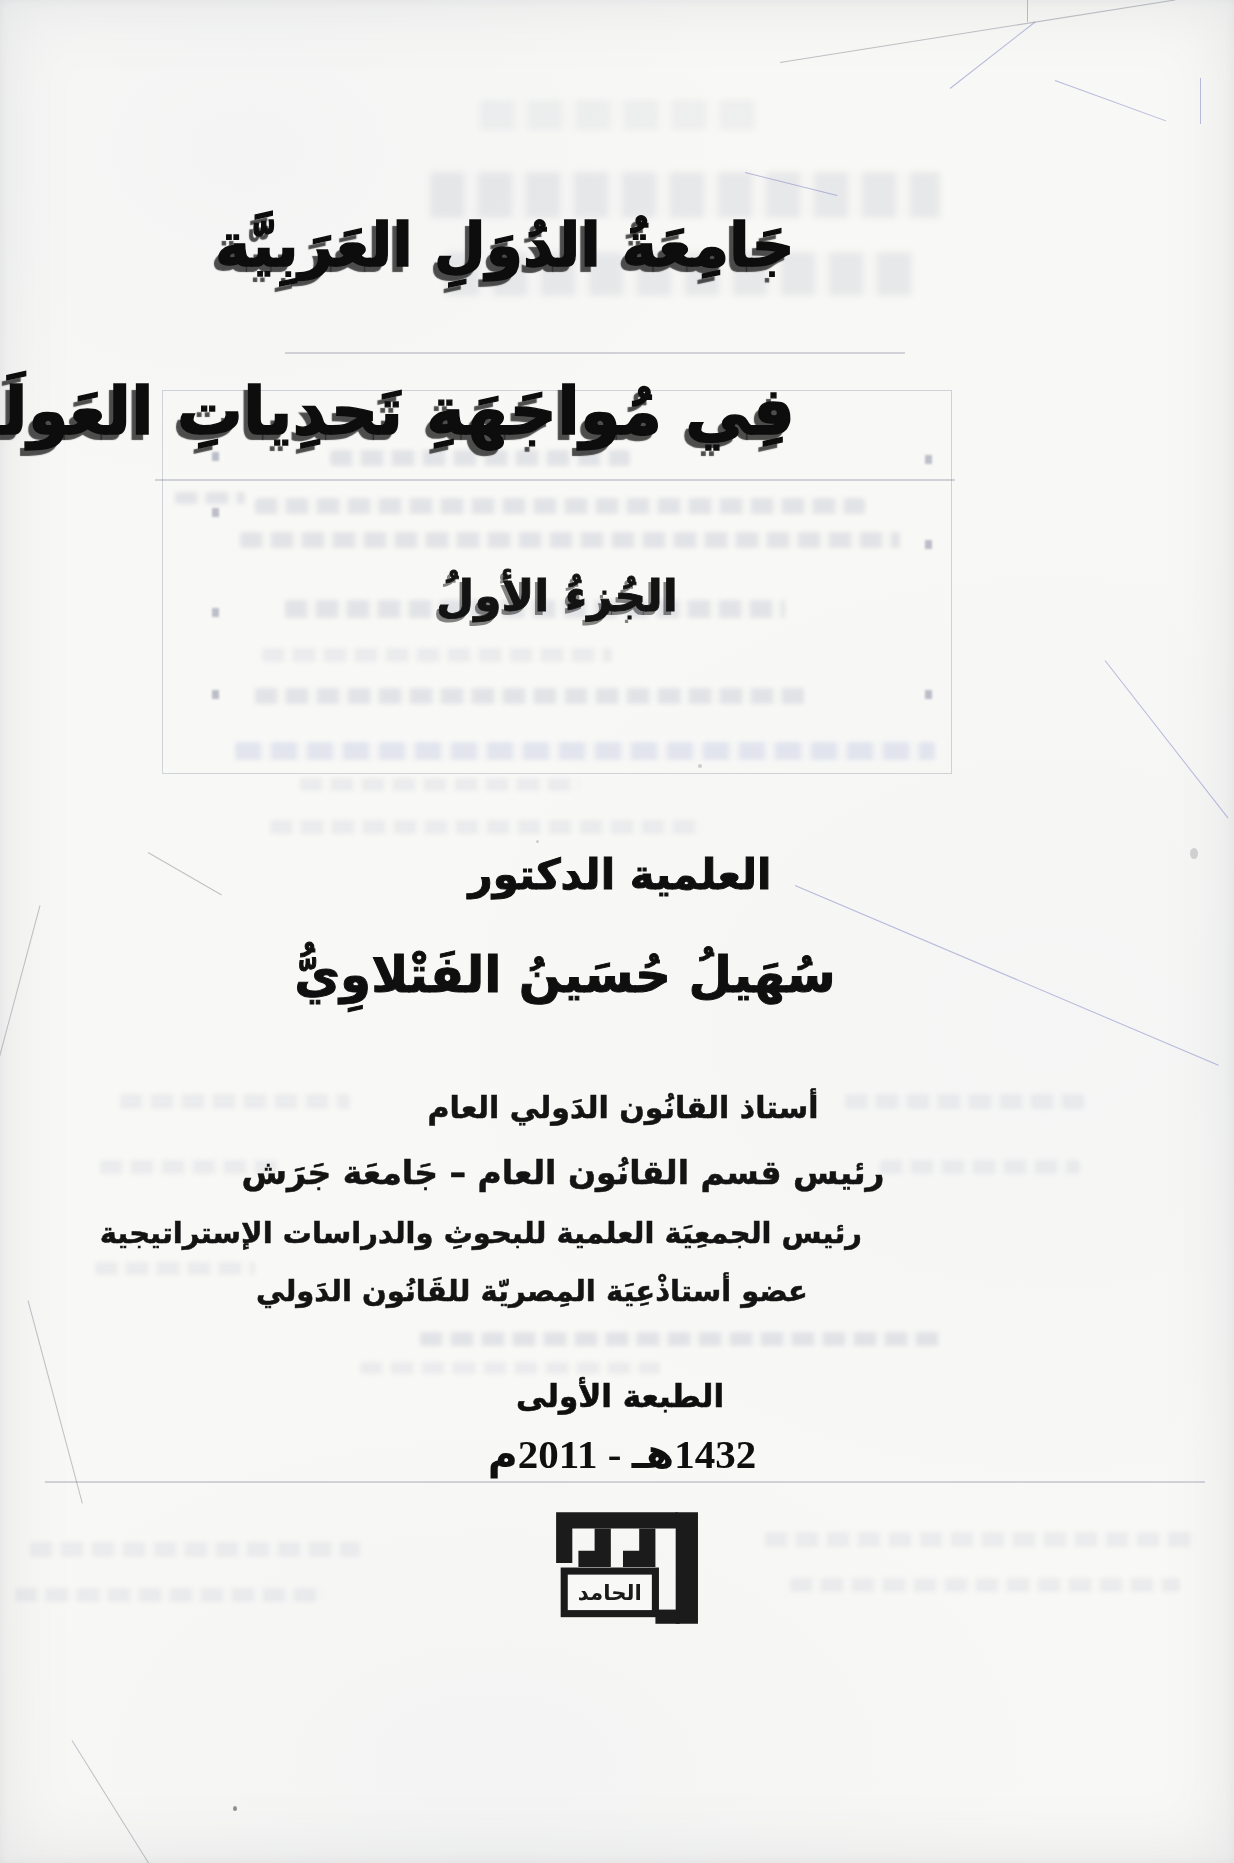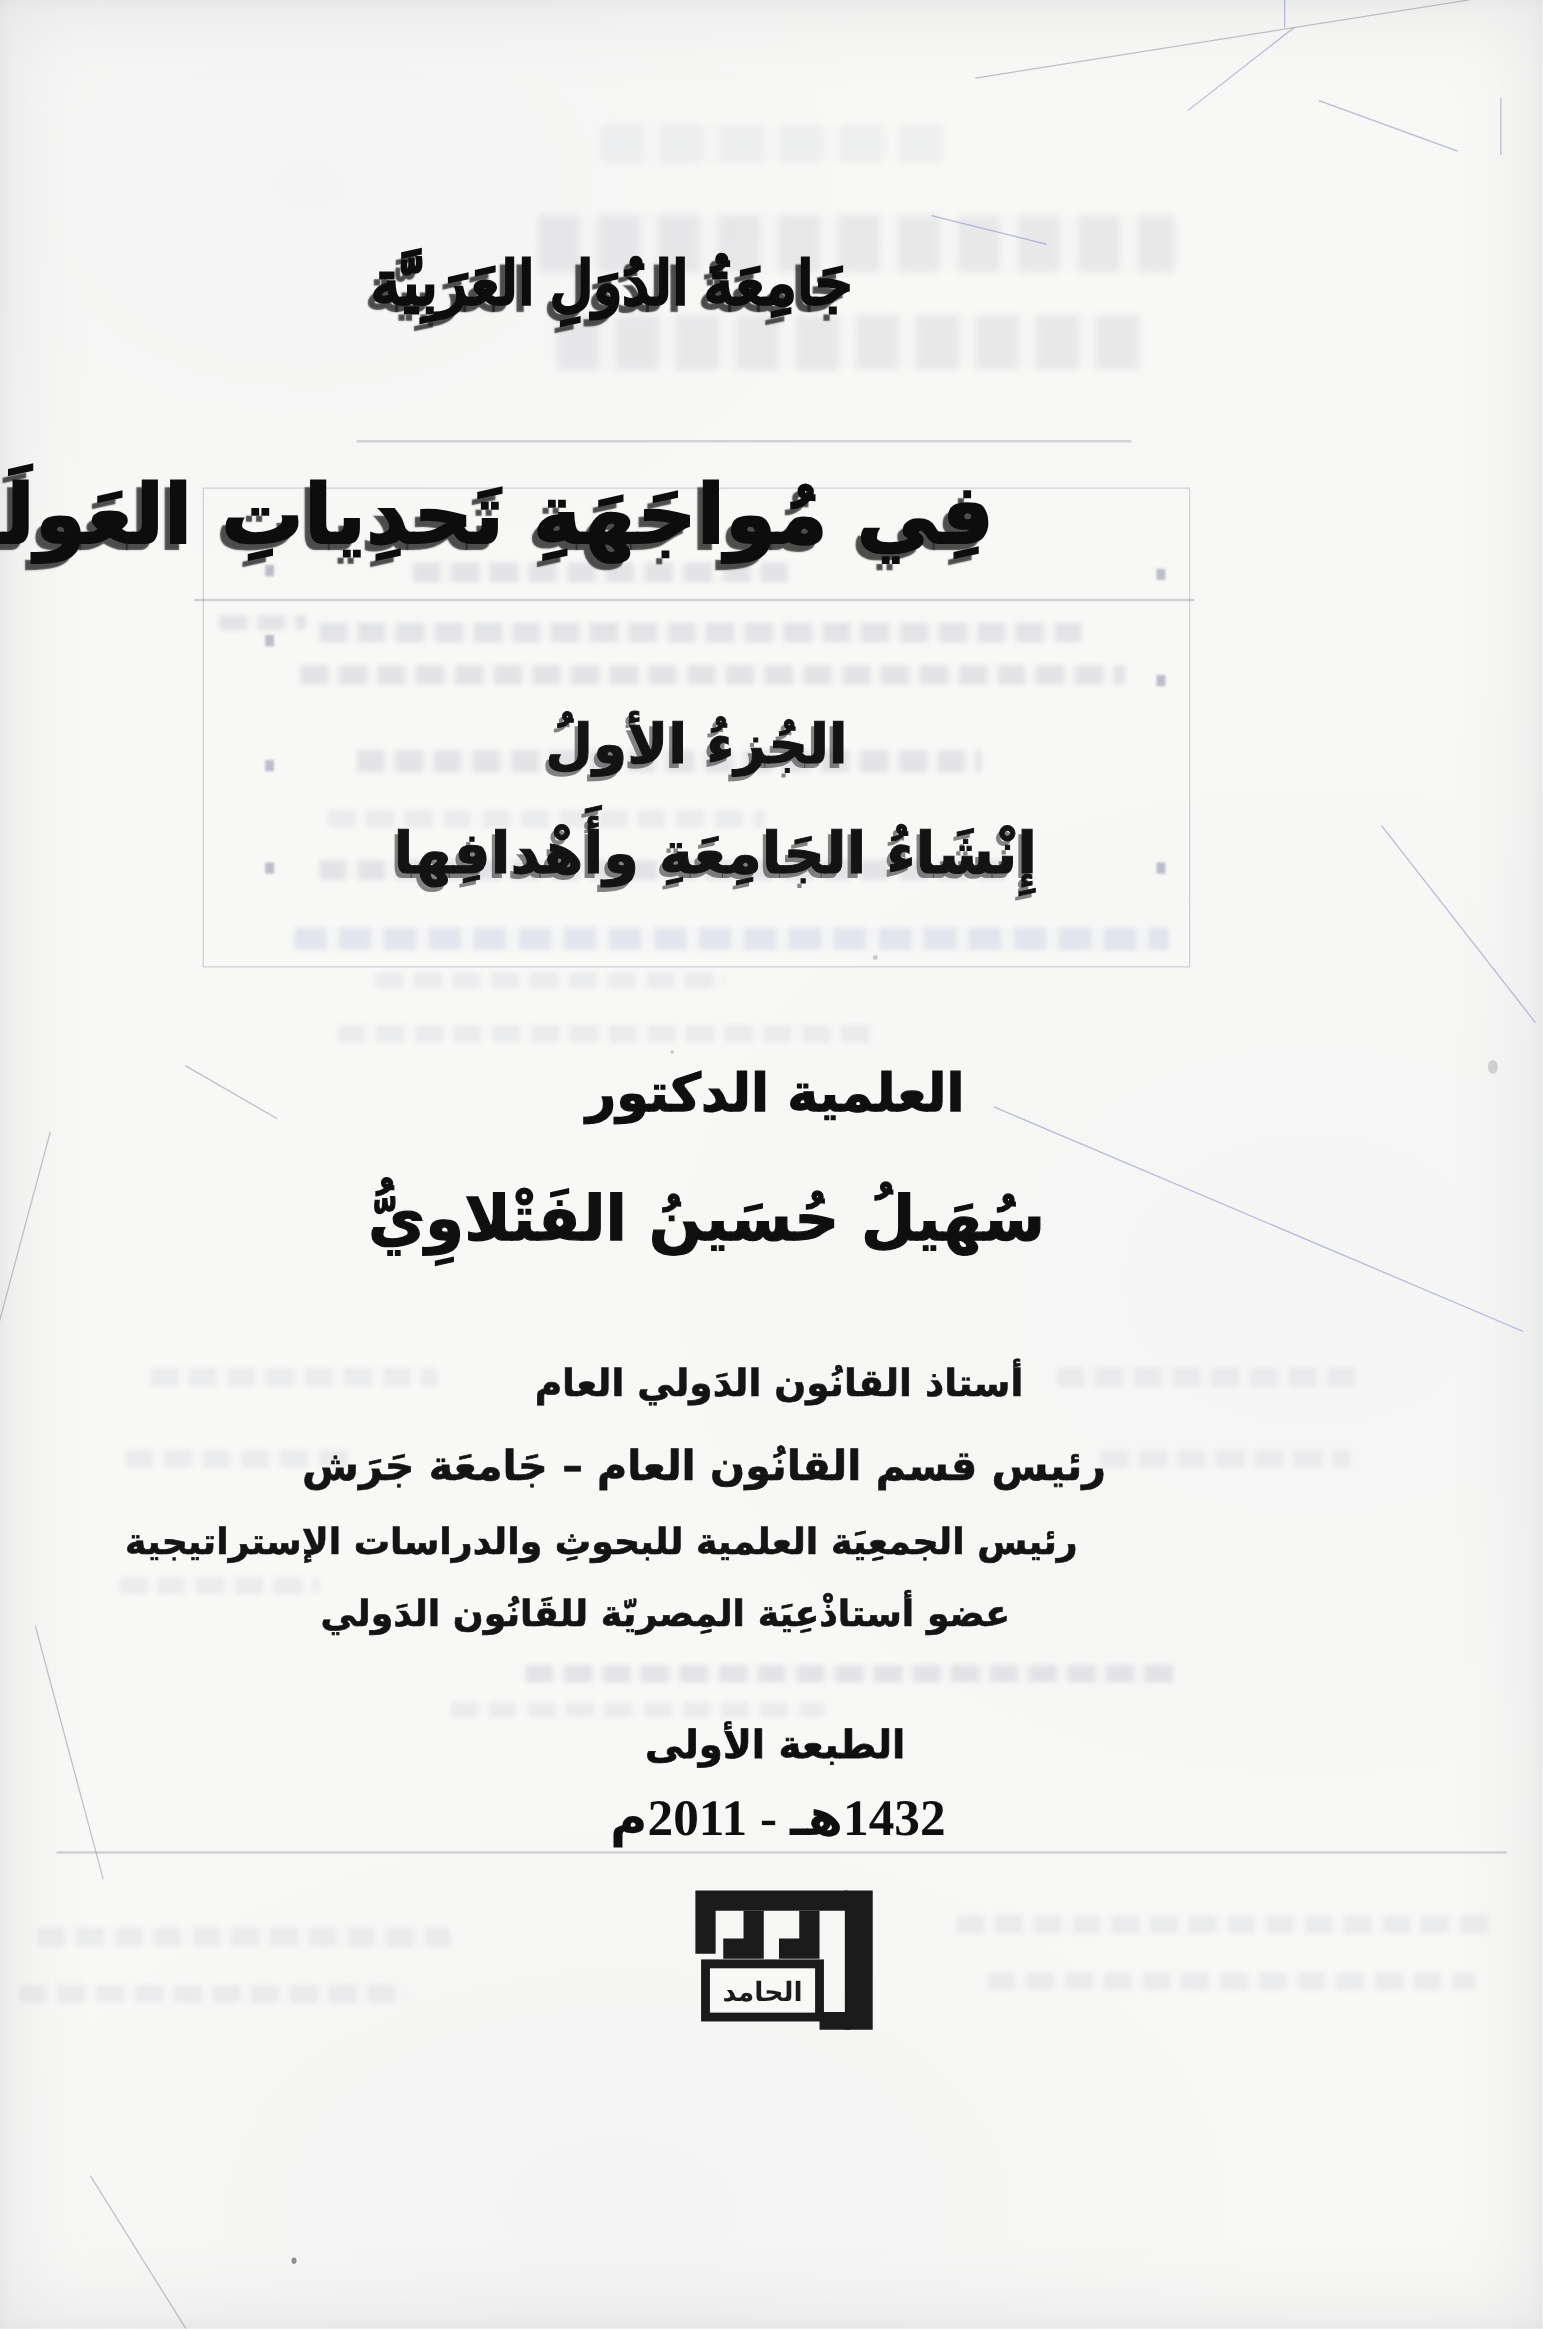--- a/index.html
+++ b/index.html
@@ -15,21 +15,21 @@
     color:#111;
   }
   .abs{position:absolute;text-decoration:underline;}
   .txt{position:absolute;text-align:center;line-height:1.5;white-space:nowrap;color:#0f0f0f;}
   .title{
     font-weight:bold;
     color:#0d0d0d;
     text-shadow:-5px 6px 1px rgba(28,28,28,0.78);
     -webkit-text-stroke:1.4px #0d0d0d;
   }
-  .t1{top:160px;left:124px;width:730px;font-size:48px;font-family:Liberation Serif, serif;}
+  .t1{top:160px;left:140px;width:730px;font-size:60px;}
   .t2{top:318px;left:95px;width:700px;font-size:66px;}
   .mid{
     font-weight:bold;color:#131313;
     text-shadow:-3px 4px 0 rgba(35,35,35,0.55);
     -webkit-text-stroke:0.8px #131313;
   }
   .part{top:563px;left:257px;width:600px;font-size:44px;}
   .subtitle{top:648px;left:272px;width:600px;font-size:46px;}
   .honorific{top:843px;left:320px;width:600px;font-size:42px;font-weight:bold;-webkit-text-stroke:1px #101010;}
   .author{top:938px;left:215px;width:700px;font-size:50px;font-weight:bold;-webkit-text-stroke:1px #101010;}
@@ -121,21 +121,20 @@
 
   <i class="speck" style="left:233px;top:1806px;width:4px;height:5px;"></i>
   <i class="speck" style="left:1190px;top:848px;width:8px;height:11px;opacity:0.35;"></i>
   <i class="speck" style="left:698px;top:764px;width:4px;height:4px;opacity:0.4;"></i>
   <i class="speck" style="left:536px;top:840px;width:3px;height:3px;opacity:0.4;"></i>
 
   <h1 class="txt title t1">جَامِعَةُ الدُوَلِ العَرَبِيَّة</h1>
   <h1 class="txt title t2">فِي مُواجَهَةِ تَحدِياتِ العَولَمَةِ</h1>
 
   <div class="txt mid part">الجُزءُ الأولُ</div>
-  <div class="txt mid subtitle">إِنْشَاءُ الجَامِعَةِ وأَهْدافِها</div>
 
   <div class="txt honorific">العلمية الدكتور</div>
   <div class="txt cred cred1">أستاذ القانُون الدَولي العام</div>
 
   <div class="txt author">سُهَيلُ حُسَينُ الفَتْلاوِيُّ</div>
   <div class="txt cred cred2">رئيس قسم القانُون العام – جَامعَة جَرَش</div>
   <div class="txt cred cred3">رئيس الجمعِيَة العلمية للبحوثِ والدراسات الإستراتيجية</div>
   <div class="txt cred cred4">عضو أستاذْعِيَة المِصريّة للقَانُون الدَولي</div>
 
   <div class="txt edition">الطبعة الأولى</div>

